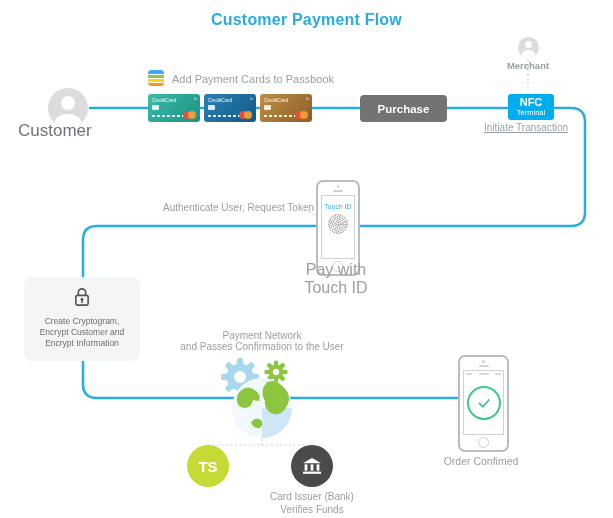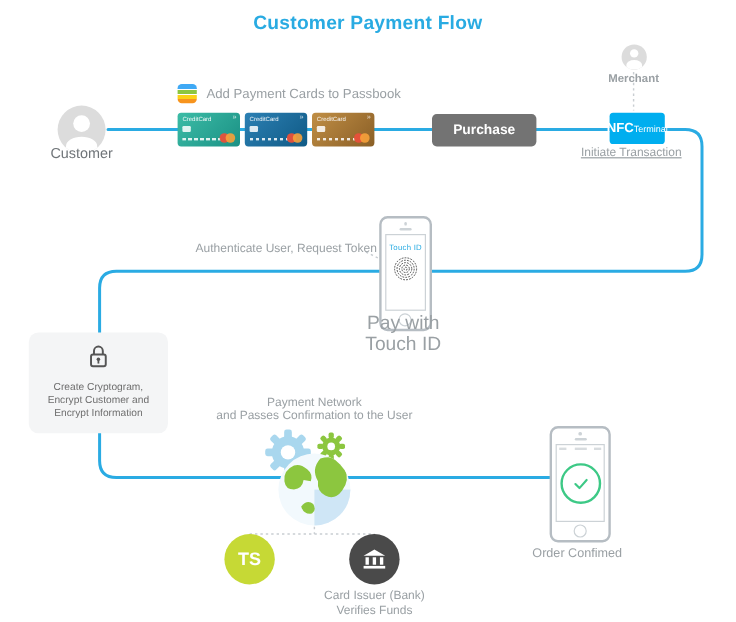--- a/index.html
+++ b/index.html
@@ -6,21 +6,21 @@
   .stage{position:relative;width:613px;height:518px;background:#fff;overflow:hidden;}
   .abs{position:absolute;}
   .title{left:0;right:0;top:11px;text-align:center;font-size:16px;font-weight:bold;color:#29abe2;letter-spacing:.2px;}
   svg.lines{left:0;top:0;z-index:1;}
   .node{z-index:2;}
   .gray{color:#9aa0a4;}
   
   .avatar{background:#dcdcdc;border-radius:50%;overflow:hidden;}
   .avatar .head{position:absolute;background:#fff;border-radius:50%;}
   .avatar .shoulders{position:absolute;background:#fff;border-radius:50% 50% 0 0;}
-  .customer-label{left:18px;top:121px;width:100px;text-align:center;font-size:12px;color:#6f7478;}
+  .customer-label{left:18px;top:121px;width:100px;font-size:17px;color:#6f7478;}
   .merchant-label{left:493px;top:60px;width:70px;text-align:center;font-size:9.5px;font-weight:bold;}
   
   .passbook{left:148px;top:70px;width:16px;height:16px;border-radius:3.5px;
     background:linear-gradient(180deg,#3fa9f5 0 28%,#ffffff 28% 32%,#8dc63f 32% 52%,#ffffff 52% 56%,#fcd116 56% 76%,#ffffff 76% 80%,#f7941e 80% 100%);}
   .passbook-label{left:172px;top:73px;font-size:11px;}
   
   .card{top:94px;width:52px;height:28px;border-radius:3px;overflow:hidden;}
   .card1{left:148px;background:linear-gradient(135deg,#3cbca6,#1b9185);}
   .card2{left:204px;background:linear-gradient(135deg,#2c80b4,#105a85);}
   .card3{left:260px;background:linear-gradient(135deg,#c08e45,#8a5f26);}
@@ -28,21 +28,21 @@
   .card-cl{position:absolute;right:3px;top:1px;font-size:6px;color:rgba(255,255,255,.8);}
   .card-chip{position:absolute;left:4px;top:11px;width:7px;height:5px;border-radius:1px;background:rgba(255,255,255,.85);}
   .card-number{position:absolute;left:4px;right:16px;bottom:5px;height:2.5px;
     background:repeating-linear-gradient(90deg,rgba(255,255,255,.85) 0 3px,transparent 3px 5px);}
   .card-mc1{position:absolute;right:9px;bottom:3px;width:8px;height:8px;border-radius:50%;background:#e8503a;opacity:.95;}
   .card-mc2{position:absolute;right:4px;bottom:3px;width:8px;height:8px;border-radius:50%;background:#f6a13a;opacity:.9;}
   
   .purchase{left:360px;top:95px;width:87px;height:27px;border-radius:4px;background:#737373;
     display:flex;align-items:center;justify-content:center;color:#fff;font-size:11.5px;font-weight:bold;}
   .nfc{left:508px;top:94px;width:46px;height:26px;border-radius:3px;background:#00aeef;color:#fff;
-    display:flex;flex-direction:row;align-items:center;justify-content:center;}
+    display:flex;flex-direction:column;align-items:center;justify-content:center;}
   .nfc .l1{font-size:11px;font-weight:bold;line-height:11px;}
   .nfc .l2{font-size:7.5px;line-height:9px;}
   .initiate-label{left:460px;top:122px;width:108px;text-align:right;font-size:10px;text-decoration:underline;}
   .auth-label{left:163px;top:202px;font-size:10px;}
   
   .phone{background:#fff;border:2px solid #b6bdc3;border-radius:7px;}
   .phone .cam{position:absolute;left:50%;top:3px;width:2.5px;height:2.5px;margin-left:-1.25px;border-radius:50%;background:#cdd3d7;}
   .phone .speaker{position:absolute;left:50%;top:7.5px;width:10px;height:2px;margin-left:-5px;border-radius:1px;background:#cdd3d7;}
   .phone .screen{position:absolute;left:3px;right:3px;top:13px;bottom:15px;border:1px solid #ccd2d6;overflow:hidden;}
   .phone .home{position:absolute;left:50%;bottom:2.5px;width:9px;height:9px;margin-left:-6px;border:1.5px solid #ccd2d6;border-radius:50%;}

